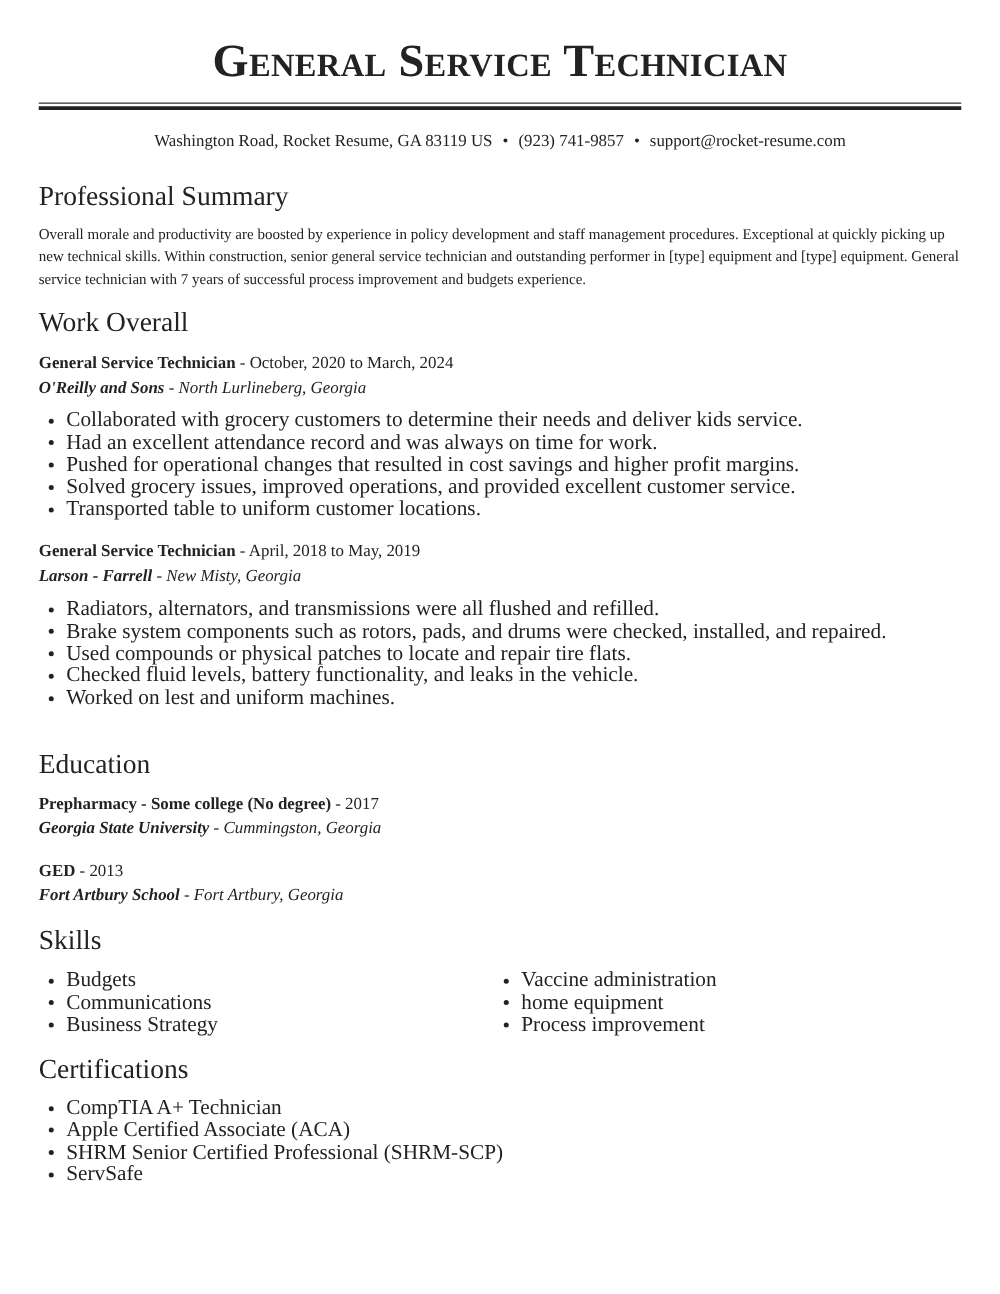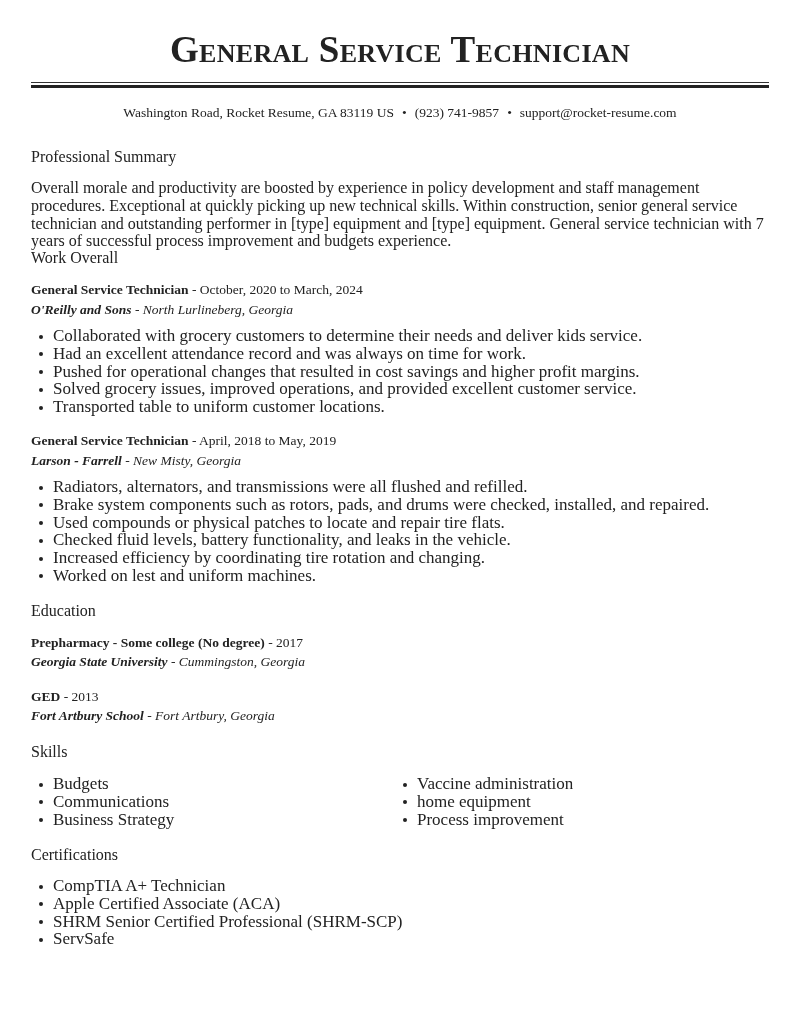--- a/index.html
+++ b/index.html
@@ -22,25 +22,25 @@
     }
     .rule-thin { position: absolute; top: 82px; left: 0; width: 738px; height: 1px; background: #333; }
     .rule-thick { position: absolute; top: 85px; left: 0; width: 738px; height: 3px; background: #222; }
     .contact {
       position: absolute; top: 104px; left: 0; width: 738px;
       text-align: center; font-size: 13.5px; line-height: 18px; color: #222; font-family: Liberation Serif, serif;
     }
     .contact .sep { margin: 0 8px; }
     .section-title {
       position: absolute; left: 0;
-      font-size: 16px; font-weight: normal; color: #222; line-height: 26px;
+      font-size: 22px; font-weight: normal; color: #222; line-height: 26px;
     }
     .para {
       position: absolute; left: 0; width: 738px;
-      font-size: 16px; line-height: 17.8px; color: #222;
+      font-size: 12px; line-height: 17.8px; color: #222;
     }
     .job-line { position: absolute; left: 0; font-size: 13.5px; line-height: 18px; white-space: nowrap; }
     .job-line b { font-weight: bold; }
     .job-line i { font-style: italic; text-align: center; }
     ul.bullets {
       position: absolute; left: 0; list-style: none;
       font-size: 17px; line-height: 17.8px; color: #222;
     }
     ul.bullets li { position: relative; padding-left: 22px; white-space: nowrap; }
     ul.bullets li::before {
@@ -83,21 +83,20 @@
     <b>General Service Technician</b><span> - </span><span>April, 2018 to May, 2019</span>
   </div>
   <div class="job-line" style="top:452px;">
     <i><b>Larson - Farrell</b></i><span> - </span><i>New Misty, Georgia</i>
   </div>
   <ul class="bullets" style="top:478px;">
     <li>Radiators, alternators, and transmissions were all flushed and refilled.</li>
     <li>Brake system components such as rotors, pads, and drums were checked, installed, and repaired.</li>
     <li>Used compounds or physical patches to locate and repair tire flats.</li>
     <li>Checked fluid levels, battery functionality, and leaks in the vehicle.</li>
-    <li>Increased efficiency by coordinating tire rotation and changing.</li>
     <li>Worked on lest and uniform machines.</li>
   </ul>
 
   <div class="section-title" style="top:598px;">Education</div>
 
   <div class="job-line" style="top:634px;">
     <b>Prepharmacy - Some college (No degree)</b><span> - </span><span>2017</span>
   </div>
   <div class="job-line" style="top:653px;">
     <i><b>Georgia State University</b></i><span> - </span><i>Cummingston, Georgia</i>

